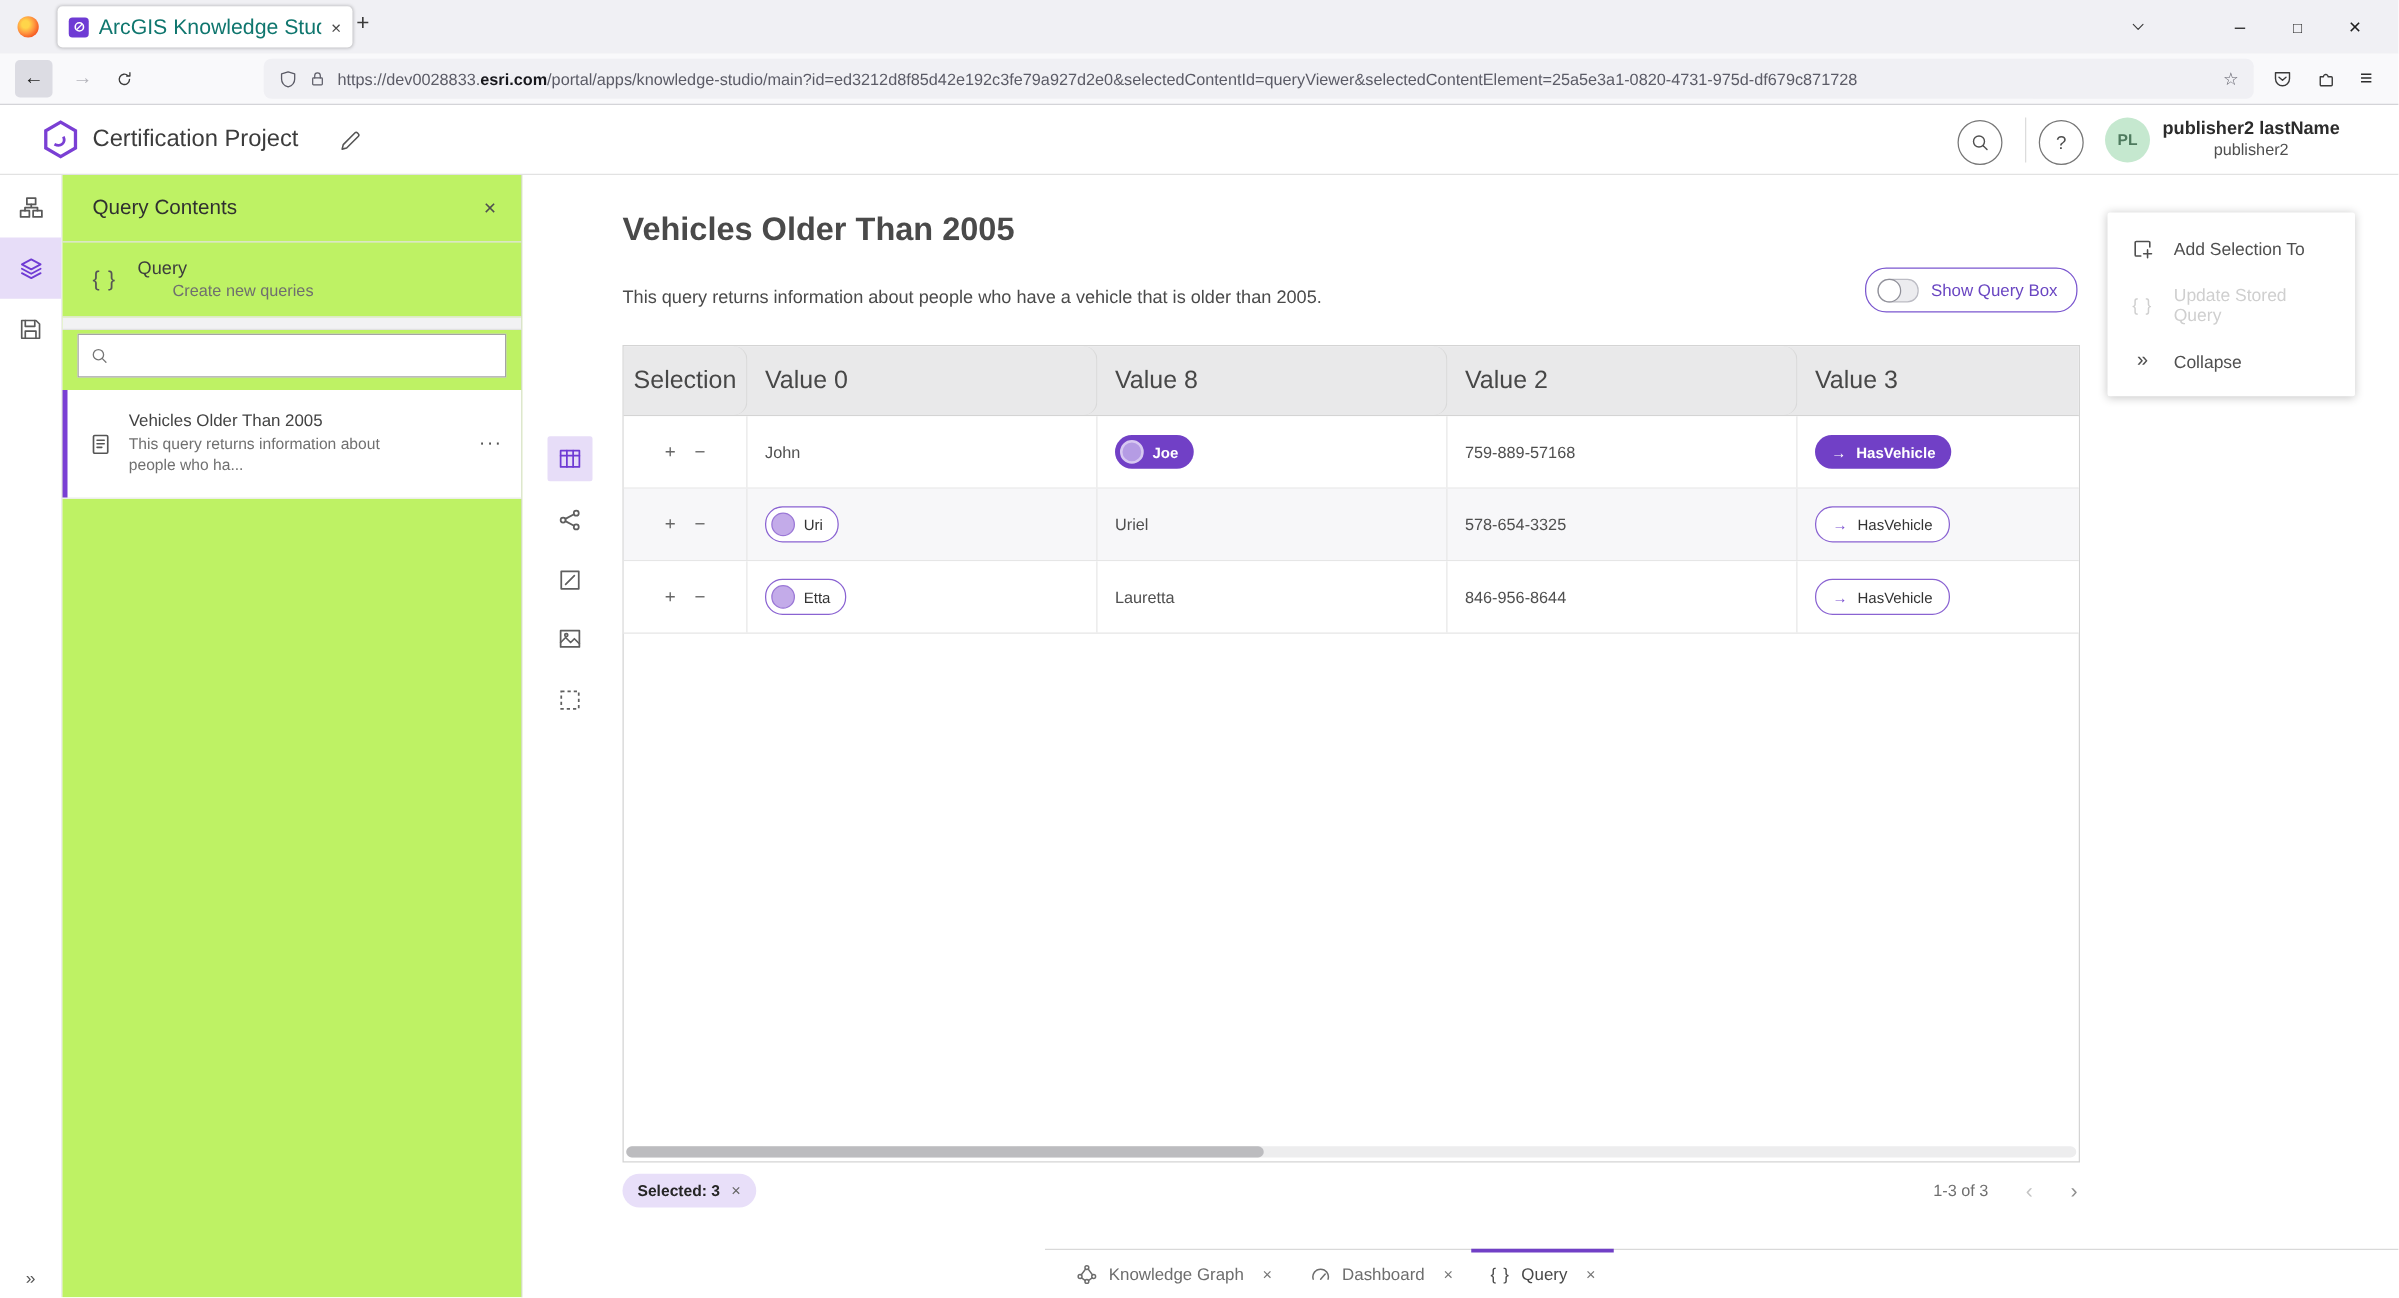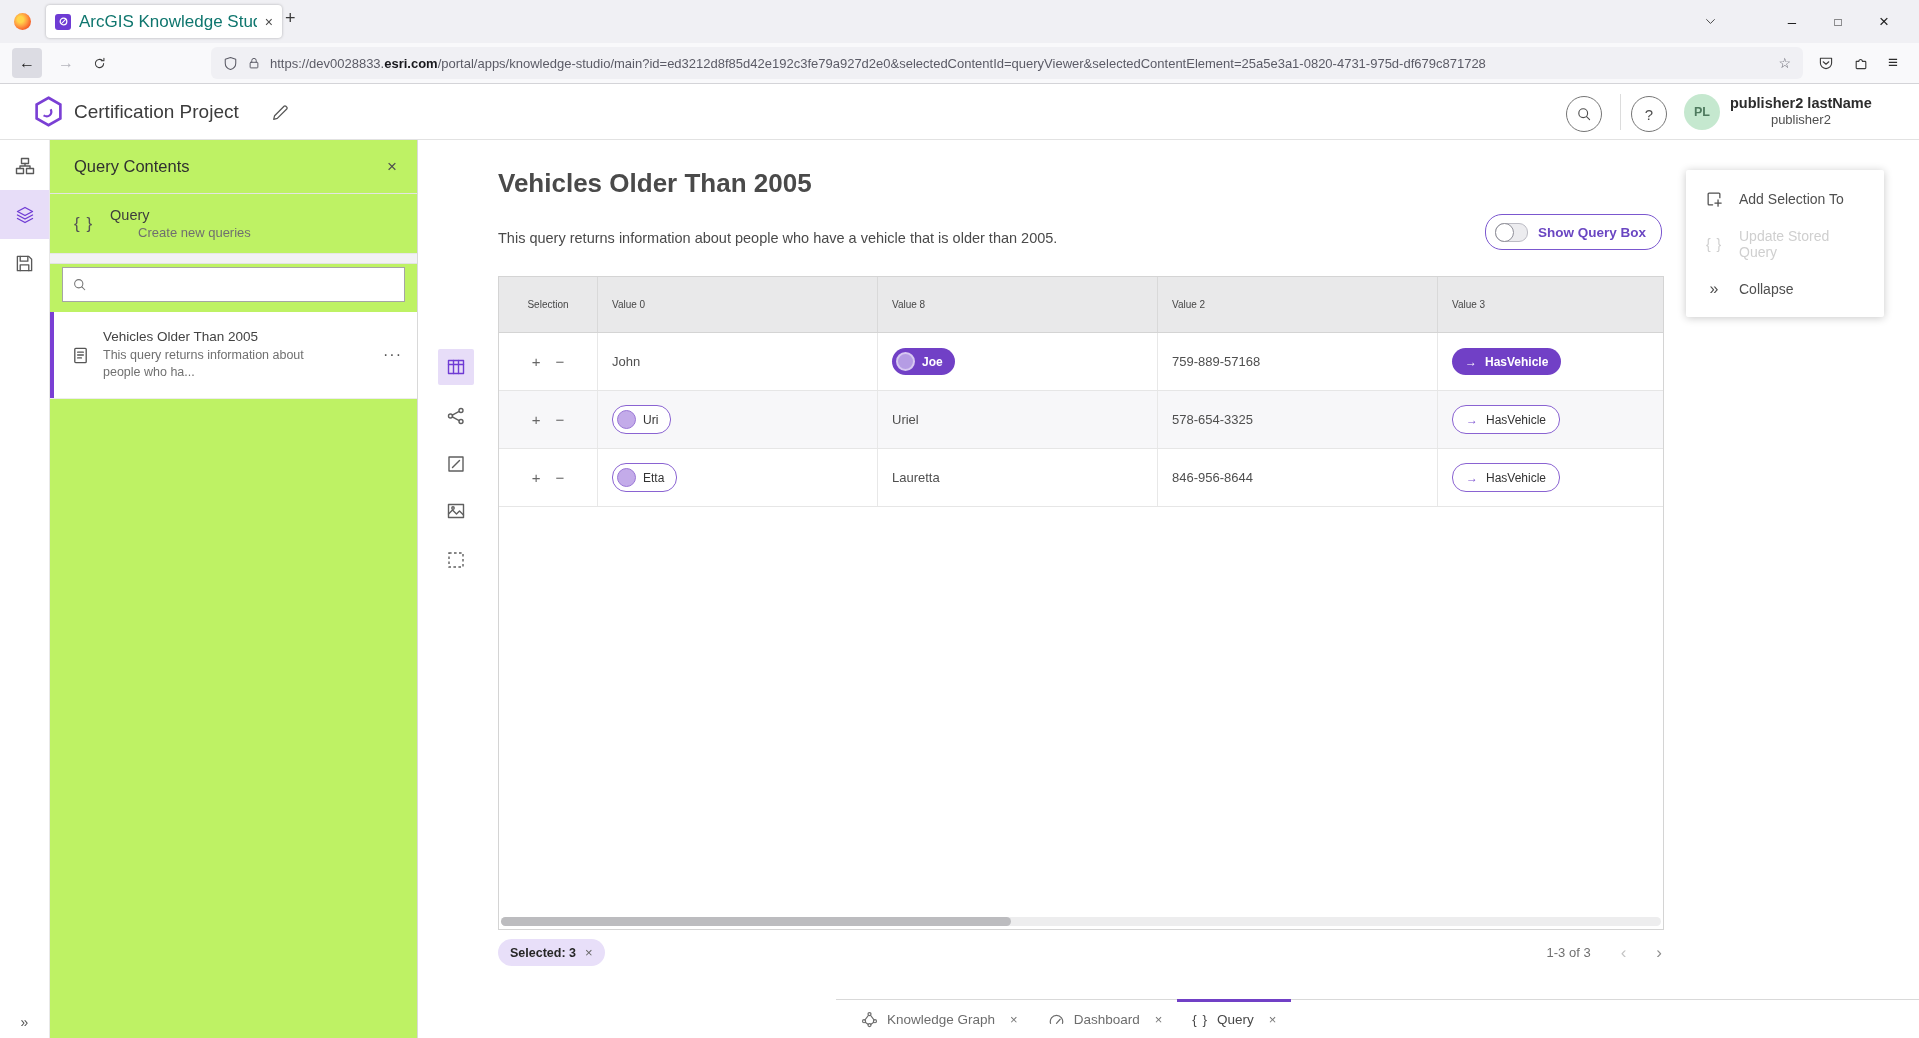--- a/index.html
+++ b/index.html
@@ -81,27 +81,27 @@
   .si-menu{position:absolute;right:15px;top:50%;transform:translateY(-50%);color:#555;font-size:16px;letter-spacing:1px;}
 
   
   .main{position:absolute;left:418px;top:0;right:0;bottom:0;background:#fff;}
   .view-icon{position:absolute;left:20px;width:36px;height:36px;display:flex;align-items:center;justify-content:center;color:#5f5f5f;border-radius:2px;}
   .view-icon.selected{background:#e7ddf8;color:#6f3bd4;}
   .content{position:absolute;left:80px;top:0;width:1166px;}
   .content-title{position:absolute;left:0;top:28px;font-size:26px;font-weight:600;color:#4a4a4a;}
   .content-desc{position:absolute;left:0;top:90px;font-size:14.5px;color:#4a4a4a;}
   .sqb-btn{position:absolute;right:2px;top:74px;height:34px;border:1px solid #7b57cf;border-radius:17px;background:#fff;
-           display:flex;align-items:center;gap:10px;padding:0 15px 0 9px;color:#6a46c2;font-size:13.5px;font-weight:700;}
+           display:flex;align-items:center;gap:10px;padding:0 15px 0 9px;color:#6a46c2;font-size:13.5px;font-weight:400;}
   .toggle{width:31px;height:17px;border-radius:9px;background:#ececef;border:1px solid #bcbcc4;position:relative;flex:none;}
   .toggle-knob{position:absolute;left:-1px;top:-1px;width:17px;height:17px;border-radius:50%;background:#fff;border:1px solid #8f8f98;}
 
   .tablewrap{position:absolute;left:0;top:136px;width:1164px;height:652px;border:1px solid #d4d4d4;background:#fff;}
   .thead{display:flex;height:55px;background:#e9e9ea;border-bottom:1px solid #d4d4d4;}
-  .th{display:flex;align-items:center;padding:0 14px;font-size:10px;color:#474747;border-right:1px solid #d9d9d9;box-sizing:border-box;}
+  .th{display:flex;align-items:center;padding:0 14px;font-size:20px;color:#474747;border-right:1px solid #d9d9d9;box-sizing:border-box;border-radius:11px;}
   .trow{display:flex;height:57px;border-bottom:1px solid #e6e6e6;background:#fff;}
   .trow.alt{background:#f7f7f9;}
   .td{display:flex;align-items:center;padding:0 14px;font-size:13px;color:#4f4f4f;border-right:1px solid #e8e8e8;box-sizing:border-box;}
   .c0{width:99px;justify-content:center;padding:0;} .c1{width:280px;} .c2{width:280px;} .c3{width:280px;} .c4{flex:1;border-right:none;}
   .selbtns{display:flex;gap:15px;color:#666;font-size:15px;}
   .epill{display:inline-flex;align-items:center;gap:7px;height:27px;border-radius:14px;padding:0 12px 0 4px;font-size:12px;}
   .epill.filled{background:#7140c6;color:#fff;font-weight:600;}
   .epill.outline{border:1.5px solid #8a63d2;background:#fff;color:#333;}
   .edot{width:19px;height:19px;border-radius:50%;flex:none;}
   .filled .edot{background:#b59ce4;border:2px solid #d7c8f1;box-sizing:border-box;}

